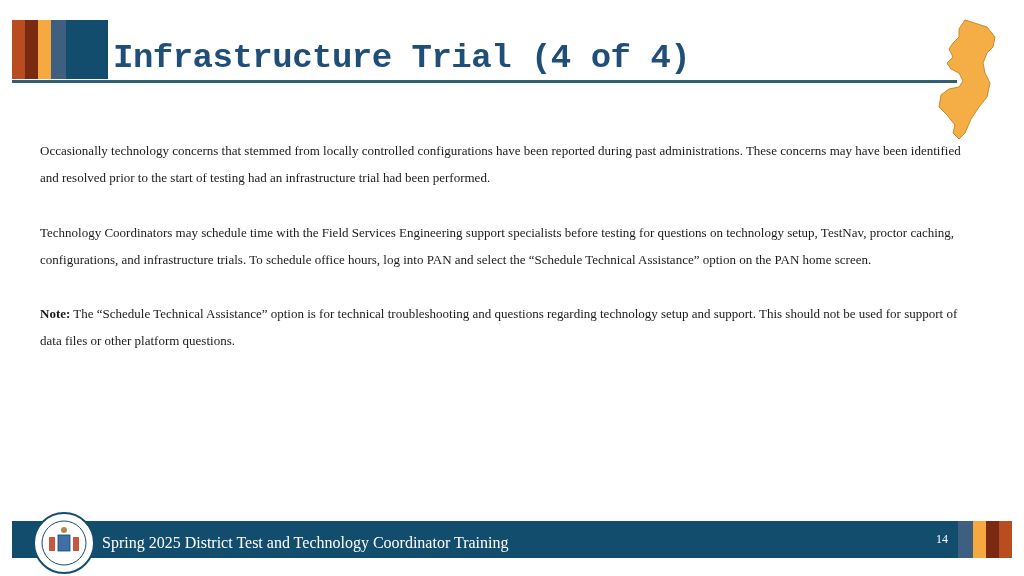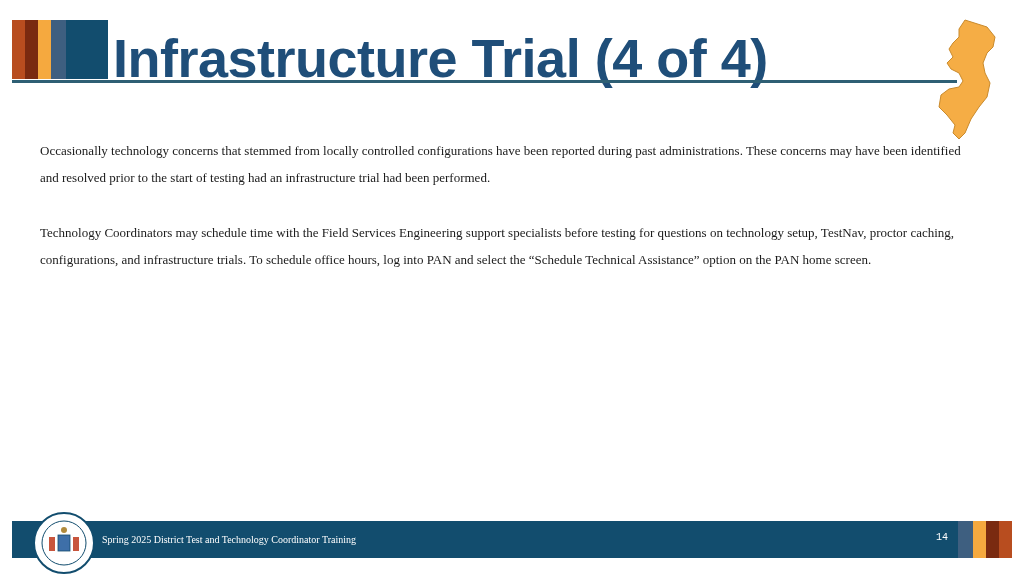--- a/index.html
+++ b/index.html
@@ -1,27 +1,27 @@
 <!DOCTYPE html>
 <html><head>
 <meta charset="utf-8">
 <style>
   html, body { margin:0; padding:0; }
   body { width:1024px; height:576px; position:relative; background:#ffffff; overflow:hidden; font-family:"DejaVu Serif", "Liberation Serif", serif; }
   .bars { position:absolute; left:12px; top:20px; height:59px; display:flex; }
   .bars div { height:100%; }
-  .title { position:absolute; left:113px; top:22px; font-family:Liberation Sans, sans-serif; font-weight:bold; font-size:54px; color:#1f4e79; letter-spacing:-0.5px; line-height:72px; white-space:nowrap; }
+  .title { position:absolute; left:113px; top:22px; font-family:Liberation Mono, monospace; font-weight:bold; font-size:34px; color:#1f4e79; letter-spacing:-0.5px; line-height:72px; white-space:nowrap; }
   .rule { position:absolute; left:12px; top:80px; width:945px; height:3px; background:#2e5f74; }
   .nj { position:absolute; left:935px; top:15px; width:75px; height:130px; }
   .content { position:absolute; left:40px; top:137px; width:940px; font-family:"Liberation Serif", serif; font-size:13px; line-height:27.3px; color:#1a1a1a; }
   .content p { margin:0 0 27px 0; }
   .content b { font-weight:bold; }
   .footer { position:absolute; left:12px; top:521px; width:946px; height:37px; background:#124d6e; }
-  .footer-text { position:absolute; left:102px; top:534px; font-family:"Liberation Serif", serif; font-size:10px; color:#ffffff; white-space:nowrap; }
-  .page-num { position:absolute; left:936px; top:532px; font-family:Liberation Mono, monospace; font-size:10px; color:#ffffff; }
+  .footer-text { position:absolute; left:102px; top:534px; font-family:"Liberation Serif", serif; font-size:16px; color:#ffffff; white-space:nowrap; }
+  .page-num { position:absolute; left:936px; top:532px; font-family:Liberation Serif, serif; font-size:12px; color:#ffffff; }
   .fbars { position:absolute; left:958px; top:521px; height:37px; display:flex; }
   .fbars div { height:100%; }
   .seal { position:absolute; left:32px; top:511px; width:64px; height:64px; }
 </style>
 </head>
 <body>
 
 <div class="bars">
   <div style="width:13px;background:#b84d1f"></div>
   <div style="width:13px;background:#7a2a10"></div>
@@ -33,20 +33,21 @@
 <div class="title">Infrastructure Trial (4 of 4)</div>
 <div class="rule"></div>
 
 <svg class="nj" viewBox="0 0 75 130">
   <path d="M30 5 L52 12 L60 22 L58 32 L52 38 L48 48 L50 58 L55 68 L52 82 L44 92 L36 104 L30 118 L24 124 L18 118 L20 110 L12 100 L4 92 L6 80 L14 74 L24 72 L28 66 L24 58 L16 54 L12 48 L18 42 L14 34 L18 28 L24 22 L24 14 Z" fill="#f5ad45" stroke="#c98a2c" stroke-width="1"></path>
 </svg>
 
 <div class="content">
   <p>Occasionally technology concerns that stemmed from locally controlled configurations have been reported during past administrations. These concerns may have been identified and resolved prior to the start of testing had an infrastructure trial had been performed.</p>
   <p>Technology Coordinators may schedule time with the Field Services Engineering support specialists before testing for questions on technology setup, TestNav, proctor caching, configurations, and infrastructure trials. To schedule office hours, log into PAN and select the “Schedule Technical Assistance” option on the PAN home screen.</p>
+  <p><b>Note:</b><span> The “Schedule Technical Assistance” option is for technical troubleshooting and questions regarding technology setup and support. This should not be used for support of data files or other platform questions.</span></p>
 </div>
 
 <div class="footer"></div>
 <svg class="seal" viewBox="0 0 64 64">
   <circle cx="32" cy="32" r="30" fill="#ffffff" stroke="#124d6e" stroke-width="2"></circle>
   <circle cx="32" cy="32" r="22" fill="none" stroke="#124d6e" stroke-width="1"></circle>
   <rect x="26" y="24" width="12" height="16" fill="#3e6fa8" stroke="#124d6e" stroke-width="0.8"></rect>
   <rect x="17" y="26" width="6" height="14" fill="#c8553d"></rect>
   <rect x="41" y="26" width="6" height="14" fill="#c8553d"></rect>
   <circle cx="32" cy="19" r="3" fill="#b08a3c"></circle>

